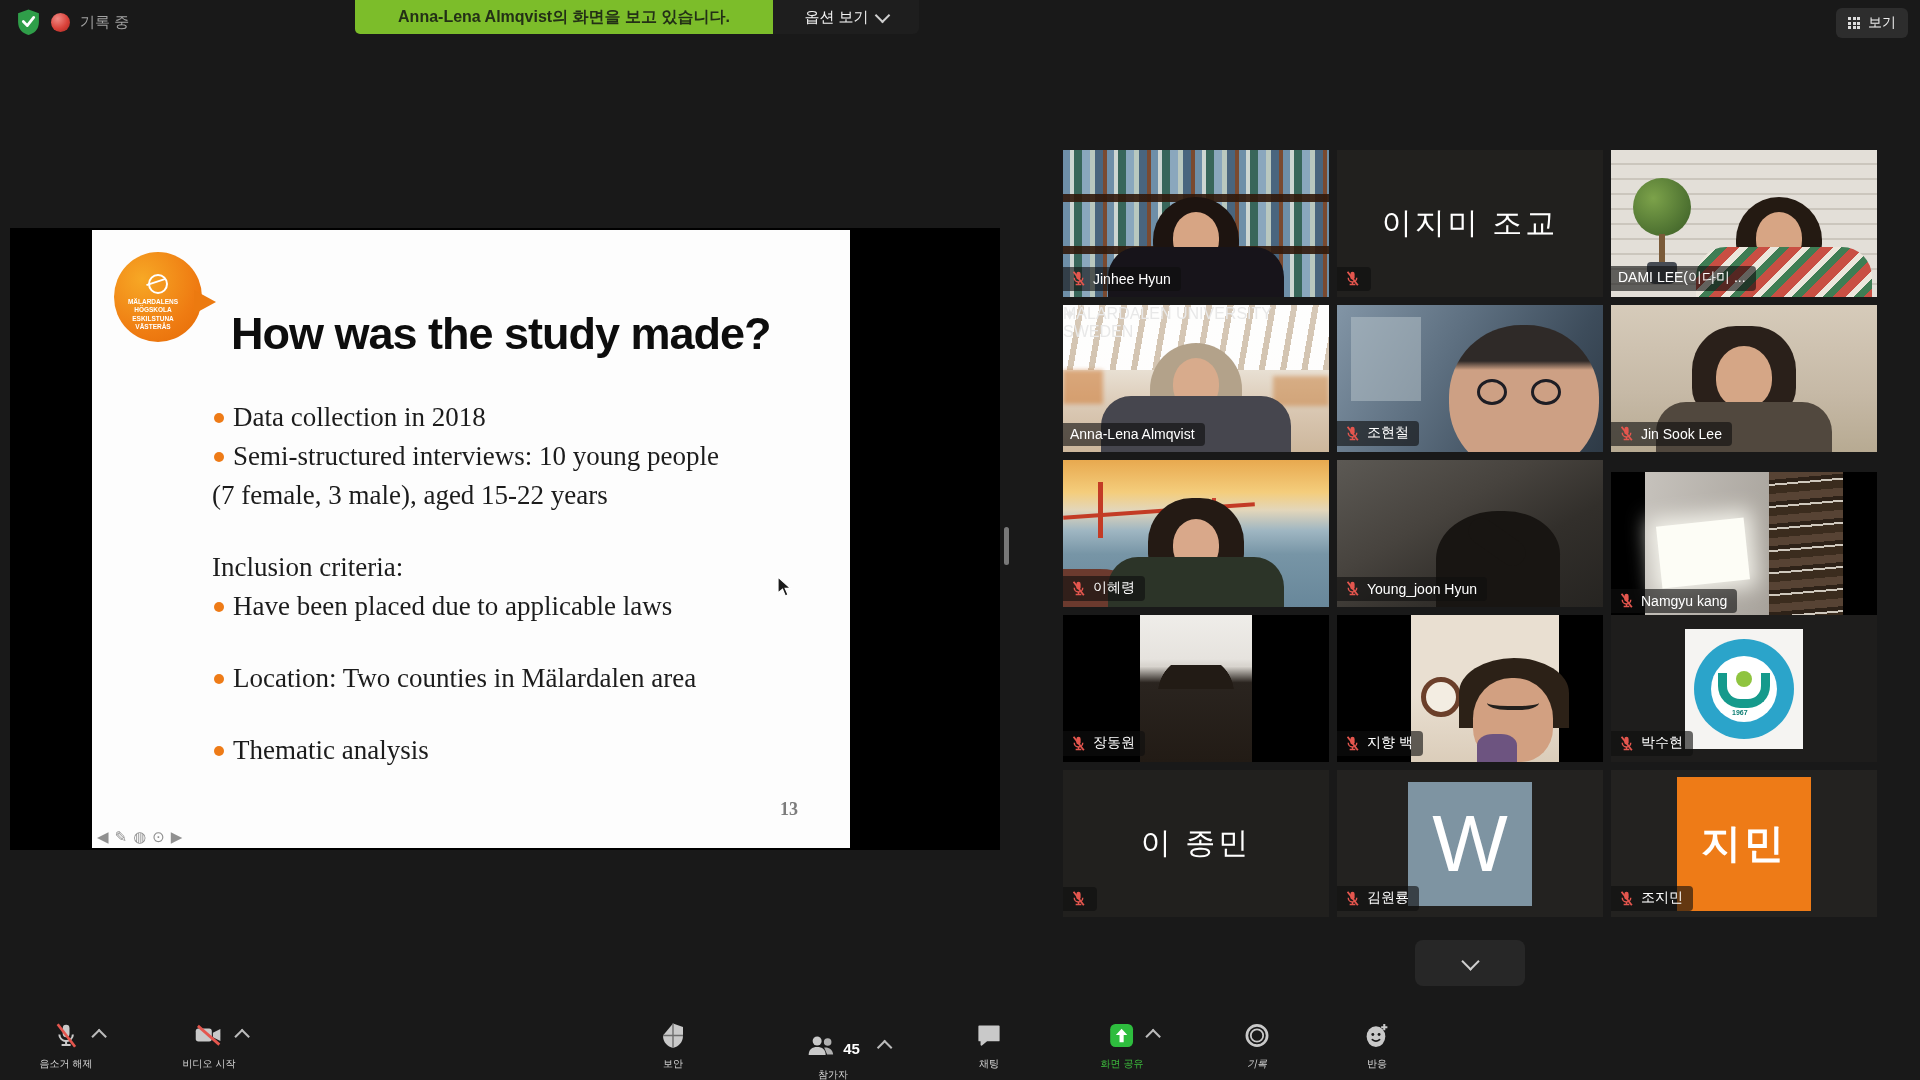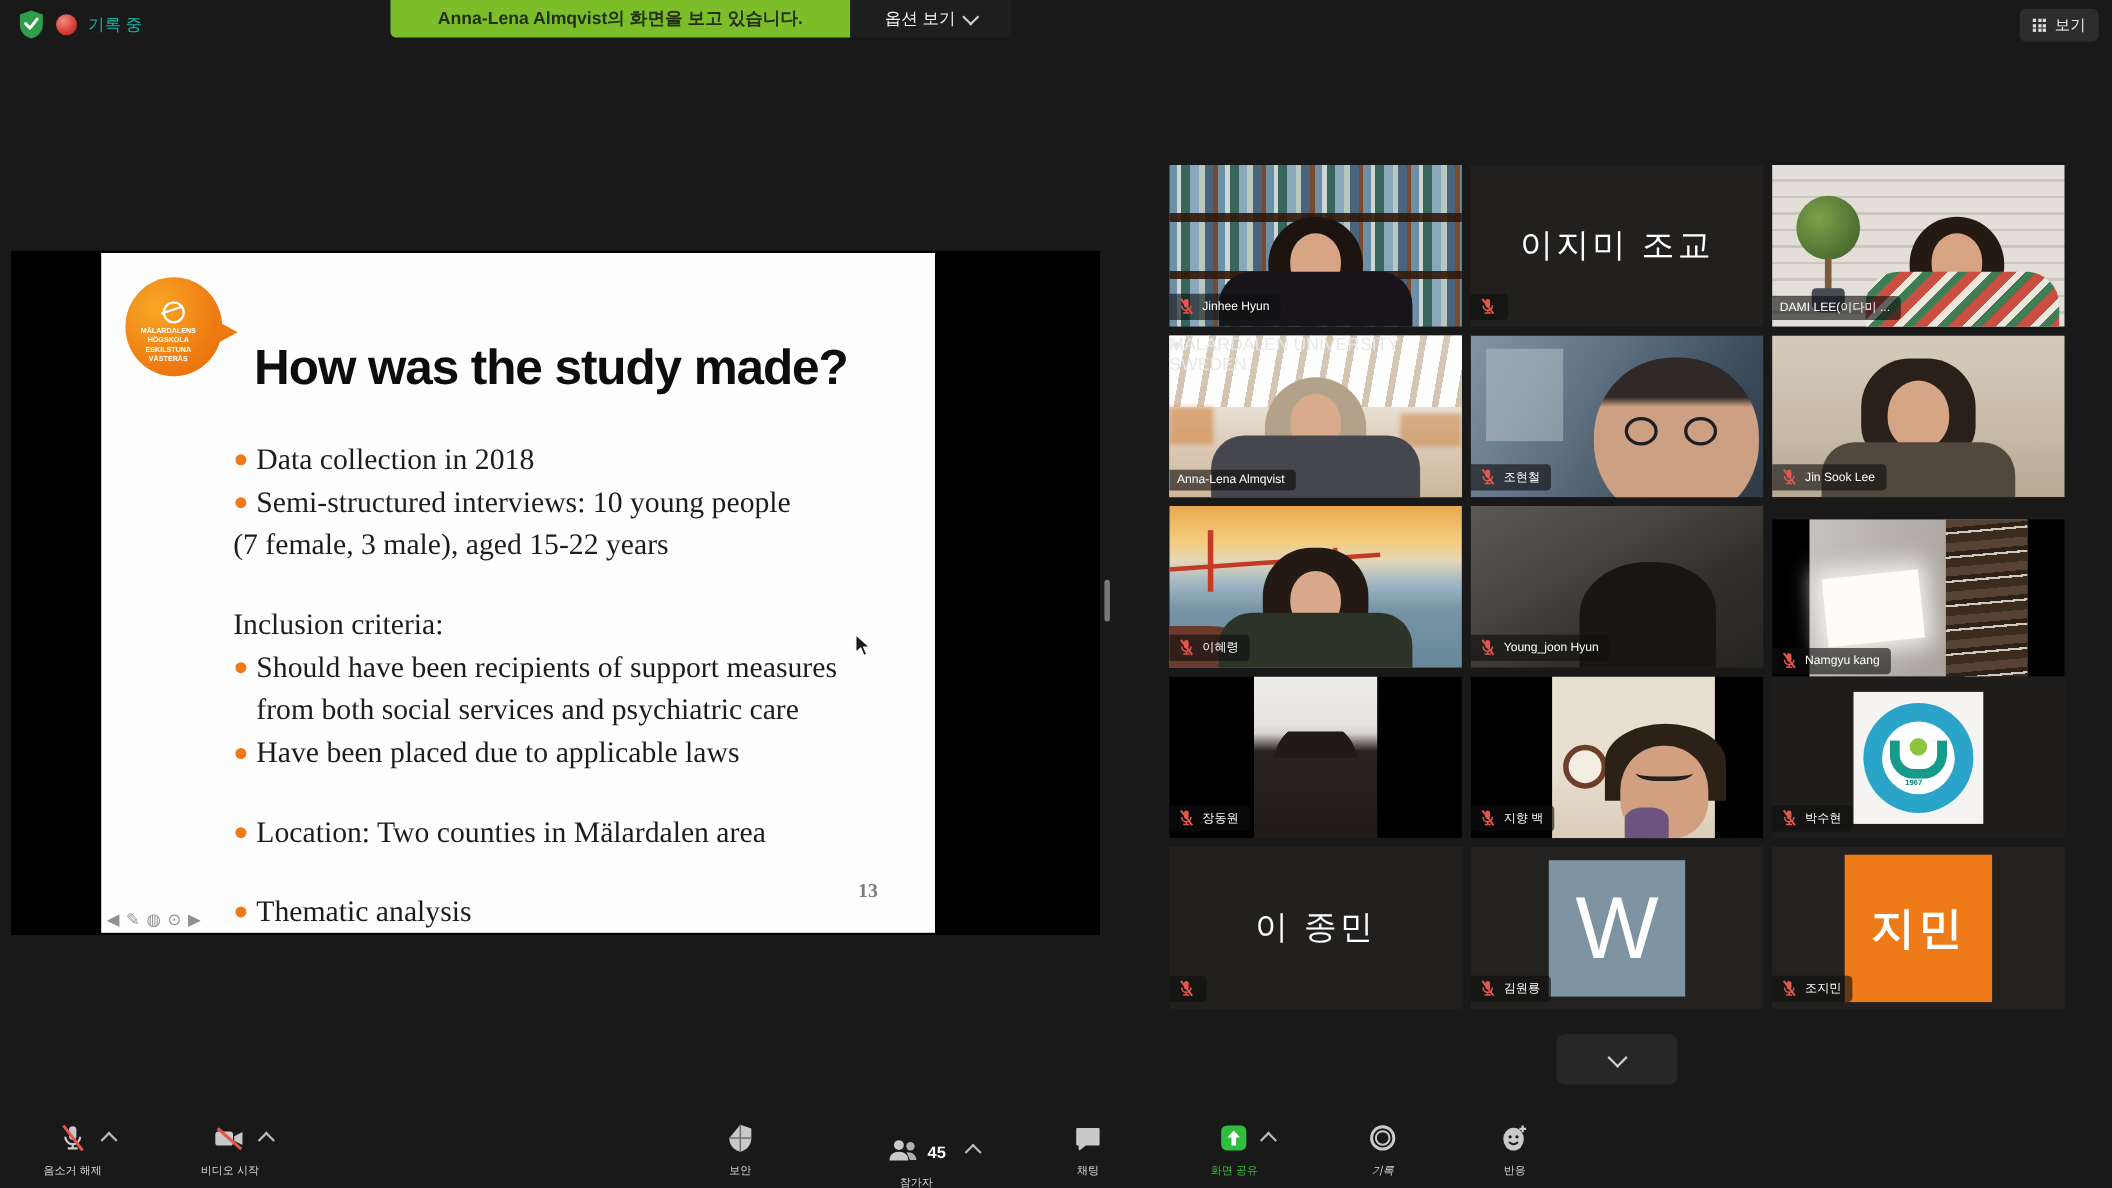--- a/index.html
+++ b/index.html
@@ -3,21 +3,21 @@
 <meta charset="utf-8">
 <style>
   html,body{margin:0;padding:0;background:#000;}
   #stage{position:relative;width:1920px;height:1080px;background:#191919;overflow:hidden;
          font-family:"Liberation Sans","DejaVu Sans",sans-serif;color:#e8e8e8;}
   
   .rec-group{position:absolute;left:16px;top:8px;display:flex;align-items:center;gap:10px;}
   .shield-ok{width:25px;height:28px;}
   .rec-dot{width:19px;height:19px;border-radius:50%;
            background:radial-gradient(circle at 35% 30%,#f08a84,#d9423a 55%,#a32620);}
-  .rec-label{font-size:15px;color:#14b8a6;}
+  .rec-label{font-size:15px;color:#a3a3a3;}
   .banner{position:absolute;left:355px;top:0;width:418px;height:34px;background:#7cbd2a;
           border-radius:0 0 0 5px;display:flex;align-items:center;justify-content:center;
           font-size:16px;font-weight:700;color:#233016;}
   .banner-opts{position:absolute;left:773px;top:0;width:146px;height:34px;background:#1e1e1e;
           border-radius:0 0 6px 0;display:flex;align-items:center;justify-content:center;gap:8px;
           font-size:15px;color:#f2f2f2;cursor:pointer;}
   .caret-down{width:9px;height:9px;border-right:2px solid #cfcfcf;border-bottom:2px solid #cfcfcf;
           transform:rotate(45deg);margin-top:-4px;}
   .view-btn{position:absolute;right:12px;top:8px;height:30px;padding:0 12px;background:#2d2d2d;
           border-radius:6px;display:flex;align-items:center;gap:8px;font-size:14px;color:#eee;cursor:pointer;}
@@ -50,21 +50,21 @@
   .slide-nav{position:absolute;left:5px;bottom:4px;display:flex;gap:6px;color:#909090;
           font-size:15px;line-height:1;}
   .cursor{position:absolute;left:777px;top:576px;}
   .divider-handle{position:absolute;left:1004px;top:527px;width:5px;height:38px;border-radius:3px;
           background:#8a8a8a;opacity:.85;cursor:col-resize;}
   
   .tile{position:absolute;width:266px;height:147px;background:#232120;overflow:hidden;cursor:pointer;}
   .tile.active{outline:3px solid #c6d94e;outline-offset:-3px;box-shadow:0 0 0 1px #86a52f inset;}
   .nlabel{position:absolute;left:0;bottom:6px;display:flex;align-items:center;gap:6px;
           background:rgba(14,14,14,.62);padding:3px 10px 4px 7px;border-radius:0 4px 4px 0;
-          font-size:11px;color:#fff;white-space:nowrap;max-width:93%;overflow:hidden;z-index:5;}
+          font-size:14px;color:#fff;white-space:nowrap;max-width:93%;overflow:hidden;z-index:5;}
   .nlabel svg{flex:0 0 auto;}
   .center-name{position:absolute;inset:0;display:flex;align-items:center;justify-content:center;
           font-size:30px;color:#fff;letter-spacing:3px;z-index:2;}
   .vfeed{position:absolute;inset:0;}
   .vfeed *{position:absolute;}
   
   .t-bookshelf{background:
       repeating-linear-gradient(180deg,rgba(60,32,16,0) 0 44px,rgba(48,24,10,.9) 44px 52px),
       repeating-linear-gradient(90deg,#6e8fa8 0 7px,#cdd6d2 7px 11px,#38665a 11px 19px,#8aa7bd 19px 27px,#b9c8bf 27px 32px,#49657e 32px 40px,#7a4a30 40px 44px);}
   .p-hair{left:50%;top:32%;width:86px;height:76px;margin-left:-43px;background:#1d1410;border-radius:44px 44px 30px 30px;}
@@ -196,22 +196,20 @@
         <span>ESKILSTUNA VÄSTERÅS</span>
       </div>
     </div>
     <div class="slide-title">How was the study made?</div>
     <div class="s-body" id="slide-body">
         <div class="s-line bullet">Data collection in 2018</div>
         <div class="s-line bullet">Semi-structured interviews: 10 young people</div>
         <div class="s-line">(7 female, 3 male), aged 15-22 years</div>
         <div class="s-spacer"></div>
         <div class="s-line">Inclusion criteria:</div>
-        <div class="s-line bullet">Should have been recipients of support measures
-from both social services and psychiatric care</div>
         <div class="s-line bullet">Have been placed due to applicable laws</div>
         <div class="s-spacer"></div>
         <div class="s-line bullet">Location: Two counties in Mälardalen area</div>
         <div class="s-spacer"></div>
         <div class="s-line bullet">Thematic analysis</div>
       </div>
     <div class="page-num">13</div>
     <div class="slide-nav">
       <span>◀</span>
       <span>✎</span>

